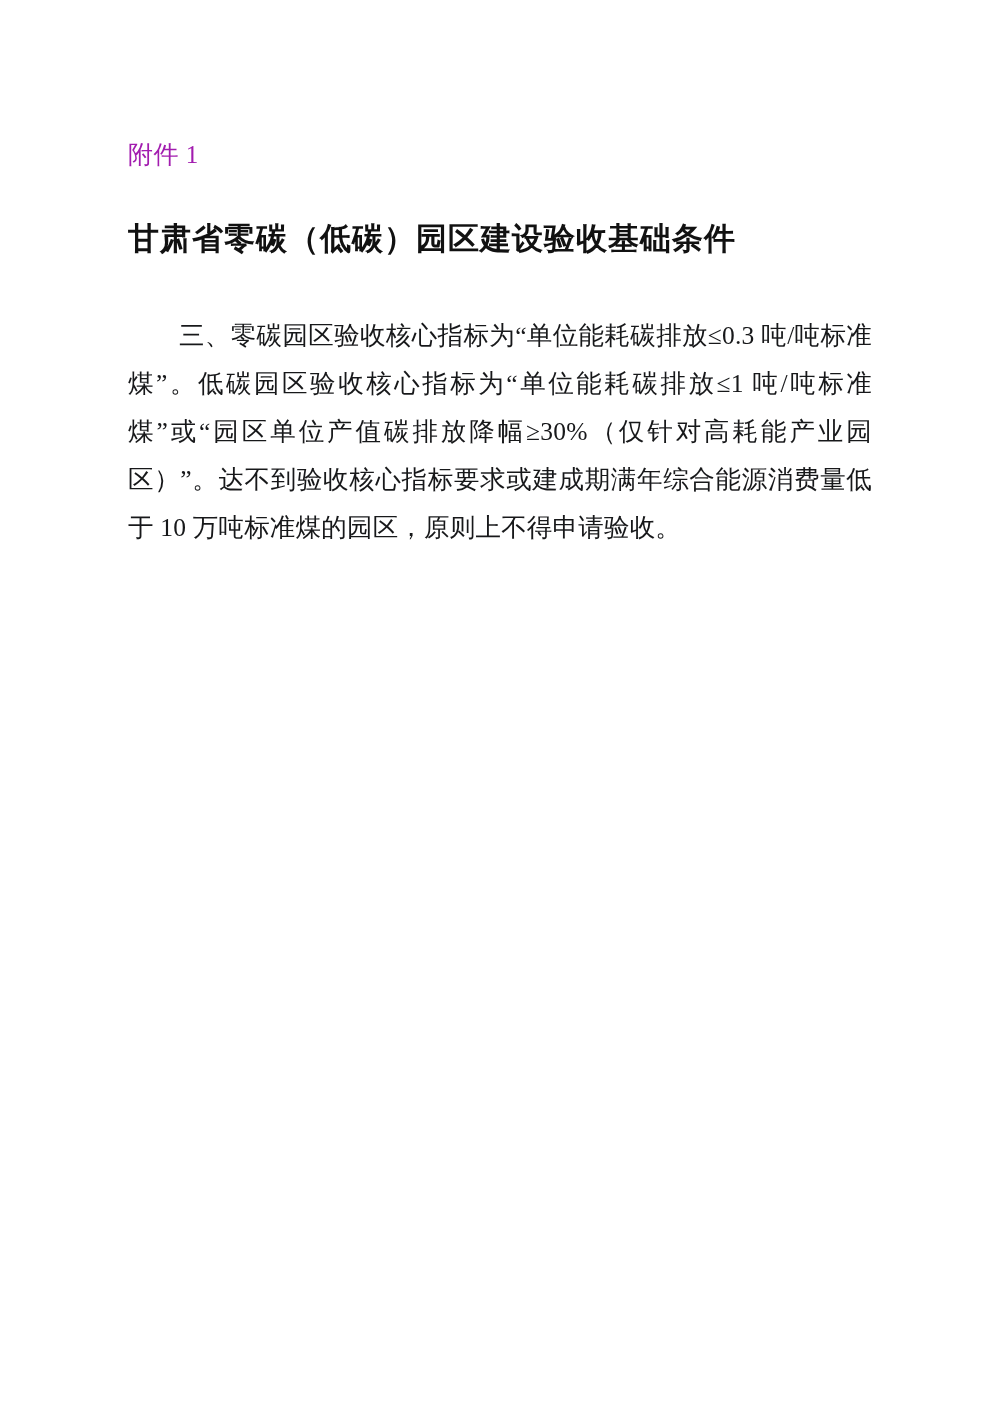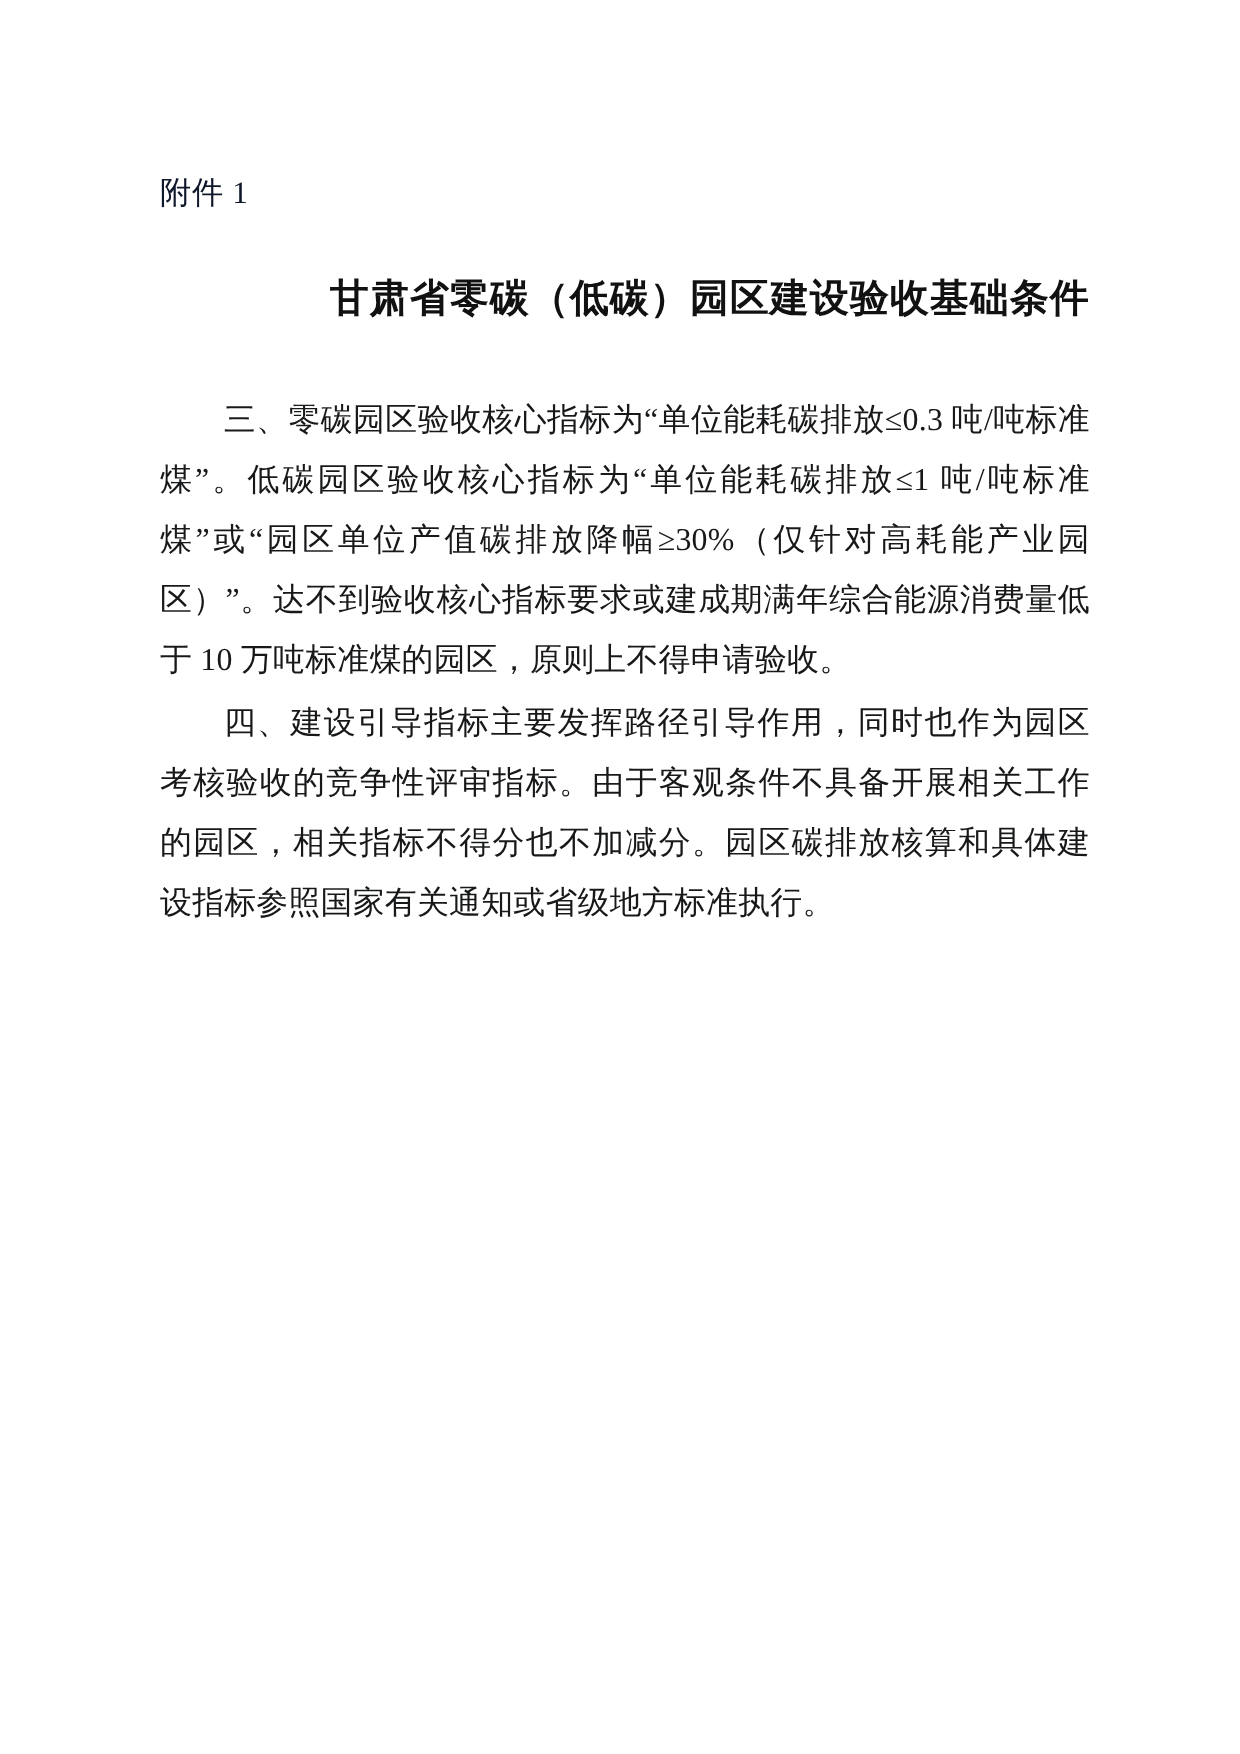--- a/index.html
+++ b/index.html
@@ -19,29 +19,29 @@
     width: 992px;
     height: 1403px;
     box-sizing: border-box;
     padding: 140px 120px 60px 128px;
   }
   .attachment-label {
     font-family: "Liberation Serif", "DejaVu Serif", serif;
     font-size: 25px;
     line-height: 1.2;
     letter-spacing: 0.5px;
-    color: #0f172a;
+    color: #a21caf;
     margin: 0 0 48px 0;
   }
   .doc-title {
     font-family: "Liberation Serif", "DejaVu Serif", serif;
     font-size: 31px;
     font-weight: bold;
     letter-spacing: 1px;
-    text-align: right;
+    text-align: left;
     color: #111111;
     margin: 0 0 52px 0;
     line-height: 1.35;
   }
   .body-text {
     font-family: "Liberation Serif", "DejaVu Serif", serif;
     font-size: 25.5px;
     line-height: 48px;
     color: #17181a;
     text-align: justify;
@@ -57,15 +57,14 @@
 <div class="page">
 
   <p class="attachment-label">附件 1</p>
 
   <h1 class="doc-title">甘肃省零碳（低碳）园区建设验收基础条件</h1>
 
 
 
   <p class="body-text">三、零碳园区验收核心指标为“单位能耗碳排放≤0.3 吨/吨标准煤”。低碳园区验收核心指标为“单位能耗碳排放≤1 吨/吨标准煤”或“园区单位产值碳排放降幅≥30%（仅针对高耗能产业园区）”。达不到验收核心指标要求或建成期满年综合能源消费量低于 10 万吨标准煤的园区，原则上不得申请验收。</p>
 
-  <p class="body-text">四、建设引导指标主要发挥路径引导作用，同时也作为园区考核验收的竞争性评审指标。由于客观条件不具备开展相关工作的园区，相关指标不得分也不加减分。园区碳排放核算和具体建设指标参照国家有关通知或省级地方标准执行。</p>
 
 </div>
 
 </body></html>

